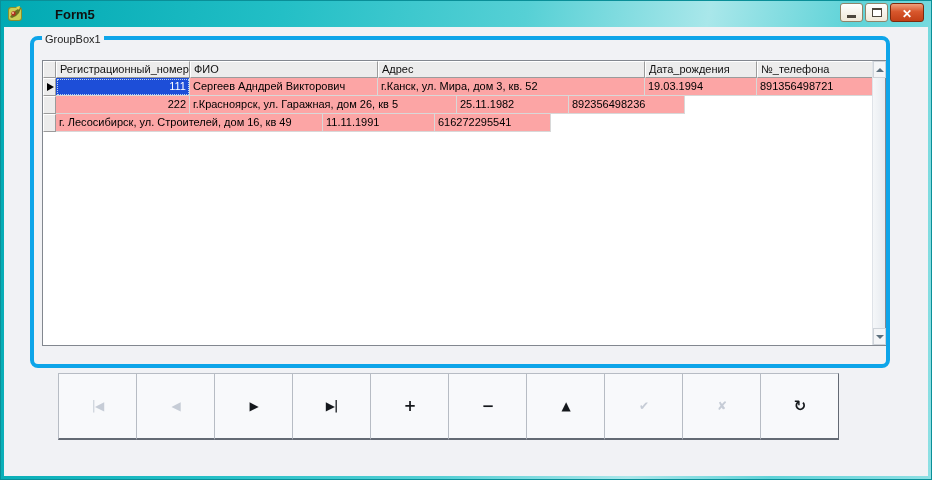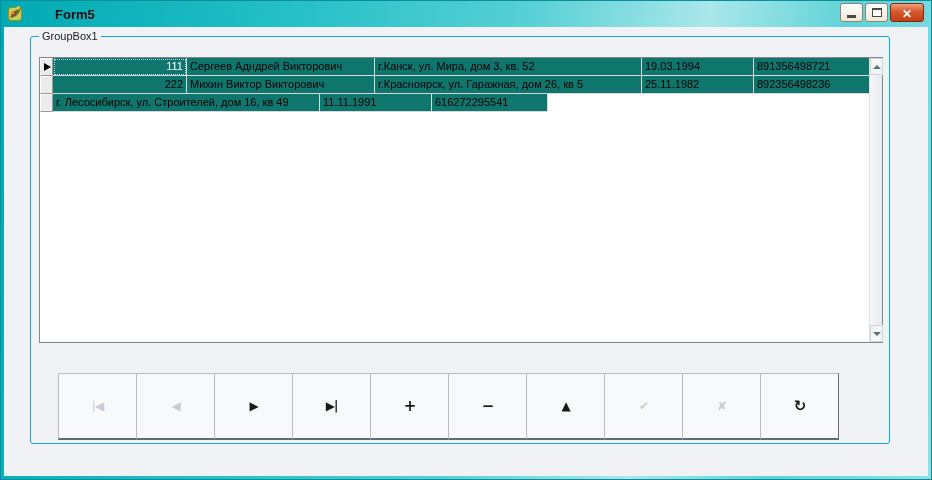--- a/index.html
+++ b/index.html
@@ -21,22 +21,22 @@
   .wbtn.min,.wbtn.max { width:23px; background:linear-gradient(#ffffff,#efe8d8); border:1px solid #8f846a; }
   .wbtn.close { width:34px; background:linear-gradient(#f0a07c,#d8572c 45%,#c23f16); border:1px solid #7d2a0d; }
   .glyph-min { width:9px; height:3px; background:#4c463c; margin-top:8px; }
   .glyph-max { width:10px; height:9px; border:1px solid #4c463c; border-top:2px solid #4c463c; background:#fff; }
   .glyph-close::before { content:"✕"; color:#fff; font-size:12px; font-weight:bold; line-height:1; }
 
   
   .client { position:absolute; left:4px; top:27px; right:4px; bottom:4px; background:#f1f2f5; }
 
   
-  .groupbox { position:absolute; left:26px; top:9px; width:860px; height:408px;
-    border:1px solid #0ea5e9; border-radius:3px; }
+  .groupbox { position:absolute; left:26px; top:9px; width:860px; height:332px;
+    border:4px solid #0ea5e9; border-radius:8px; }
   .gb-label { position:absolute; left:8px; top:-7px; background:#f1f2f5; padding:0 3px; font-size:11px; color:#222; }
 
   
   .grid { position:absolute; left:8px; top:20px; width:844px; height:286px;
     background:#fff; border:1px solid #82878f; }
   .g-header { display:flex; height:17px; }
   .g-h, .g-ind-h {
     background:#ececec; font-size:11px; color:#111; padding:1px 0 0 3px;
     border-top:1px solid #ffffff; border-left:1px solid #ffffff;
     border-right:1px solid #9b9b9b; border-bottom:1px solid #9b9b9b;
@@ -50,23 +50,23 @@
   .c5 { width:116px; flex:0 0 116px; }
   .g-row { display:flex; height:18px; }
   .g-ind { width:13px; flex:0 0 13px; background:#ececec;
     border-top:1px solid #ffffff; border-left:1px solid #ffffff;
     border-right:1px solid #9b9b9b; border-bottom:1px solid #9b9b9b;
     position:relative; }
   .row-arrow { position:absolute; left:3px; top:4px; width:0; height:0;
     border-left:7px solid #000; border-top:4px solid transparent; border-bottom:4px solid transparent; }
   .g-cell { font-size:11px; color:#000; padding:2px 3px 0 3px;
     border-right:1px solid #d8d8d8; border-bottom:1px solid #d8d8d8;
-    white-space:nowrap; overflow:hidden; background:#0f766e; }
+    white-space:nowrap; overflow:hidden; background:#fca5a5; }
   .g-cell.num { text-align:right; }
-  .g-cell.sel { background:#0f766e; color:#fff;
+  .g-cell.sel { background:#1d4ed8; color:#fff;
     outline:1px dotted #bcd0f2; outline-offset:-2px; }
 
   
   .vscroll { position:absolute; right:0; top:0; width:13px; height:100%;
     background:linear-gradient(90deg,#f5f7f9,#e6eaef); border-left:1px solid #dfe3e8; }
   .sb { position:absolute; left:0; width:13px; height:17px; background:#f4f5f7;
     border:1px solid #cfd4da; display:flex; align-items:center; justify-content:center; }
   .sb.up { top:0; }
   .sb.down { bottom:0; }
   .tri-up { width:0; height:0; border-bottom:4px solid #5b6f7d;
@@ -113,36 +113,43 @@
     </span>
   </div>
 
   <div class="client">
 
     <div class="groupbox">
       <span class="gb-label">GroupBox1</span>
 
       <div class="grid">
 
+        <div class="g-header">
+          <div class="g-ind-h"></div>
+          <div class="g-h c1">Регистрационный_номер</div>
+          <div class="g-h c2">ФИО</div>
+          <div class="g-h c3">Адрес</div>
+          <div class="g-h c4">Дата_рождения</div>
+          <div class="g-h c5">№_телефона</div>
+        </div>
 
         <div class="g-row">
           <div class="g-ind">
               <span class="row-arrow"></span>
             </div>
           <div class="g-cell c1 num sel">111</div>
           <div class="g-cell c2">Сергеев Адндрей Викторович</div>
           <div class="g-cell c3">г.Канск, ул. Мира, дом 3, кв. 52</div>
           <div class="g-cell c4">19.03.1994</div>
           <div class="g-cell c5">891356498721</div>
         </div>
 
         <div class="g-row">
           <div class="g-ind"></div>
           <div class="g-cell c1 num">222</div>
-          <div class="g-cell c2">Михин Виктор Викторович</div>
           <div class="g-cell c3">г.Красноярск, ул. Гаражная, дом 26, кв 5</div>
           <div class="g-cell c4">25.11.1982</div>
           <div class="g-cell c5">892356498236</div>
         </div>
 
         <div class="g-row">
           <div class="g-ind"></div>
           <div class="g-cell c3">г. Лесосибирск, ул. Строителей, дом 16, кв 49</div>
           <div class="g-cell c4">11.11.1991</div>
           <div class="g-cell c5">616272295541</div>

